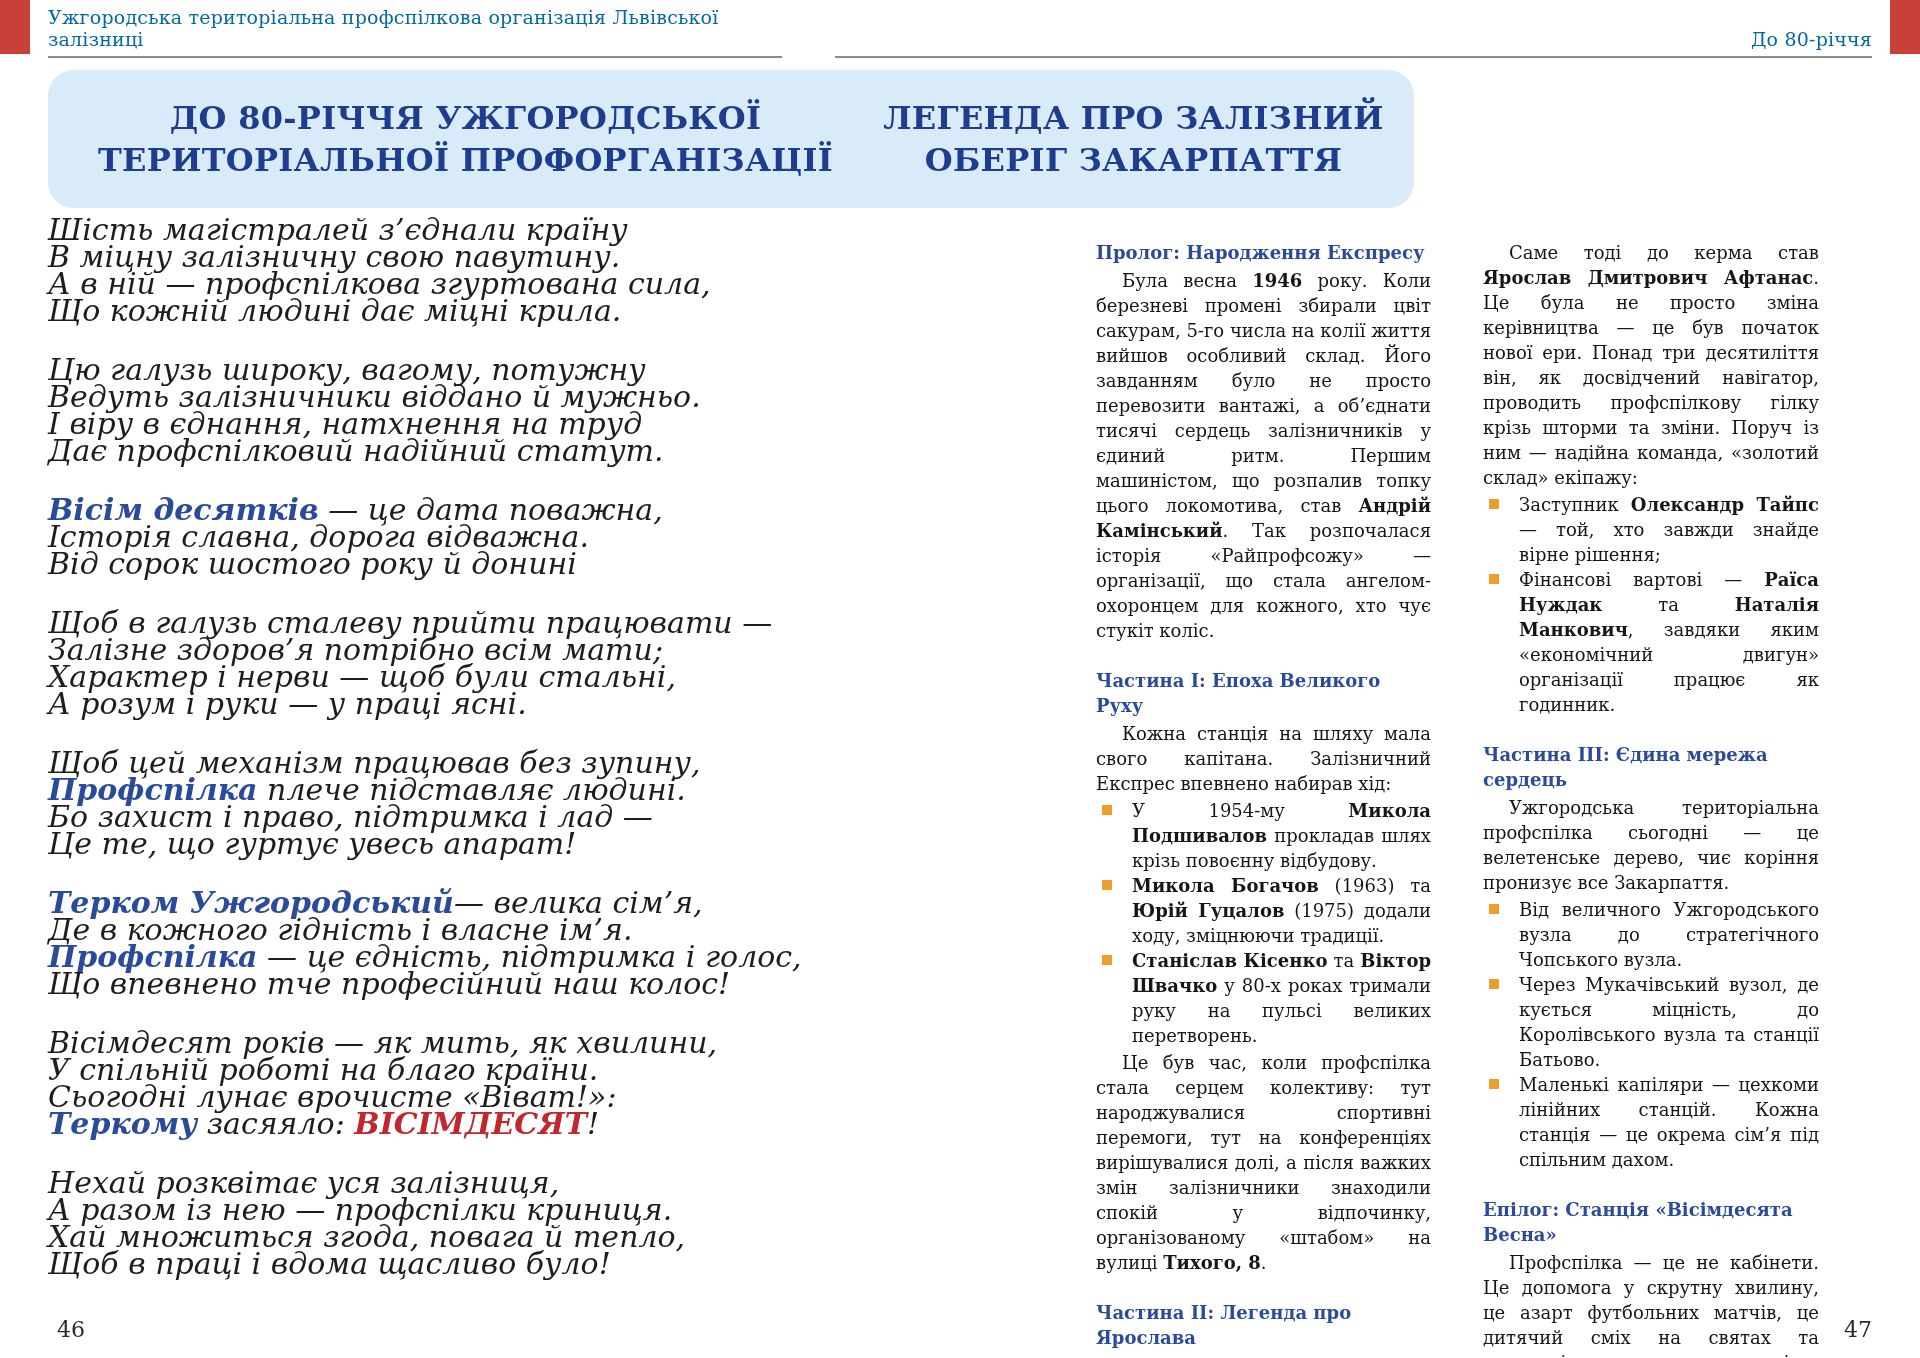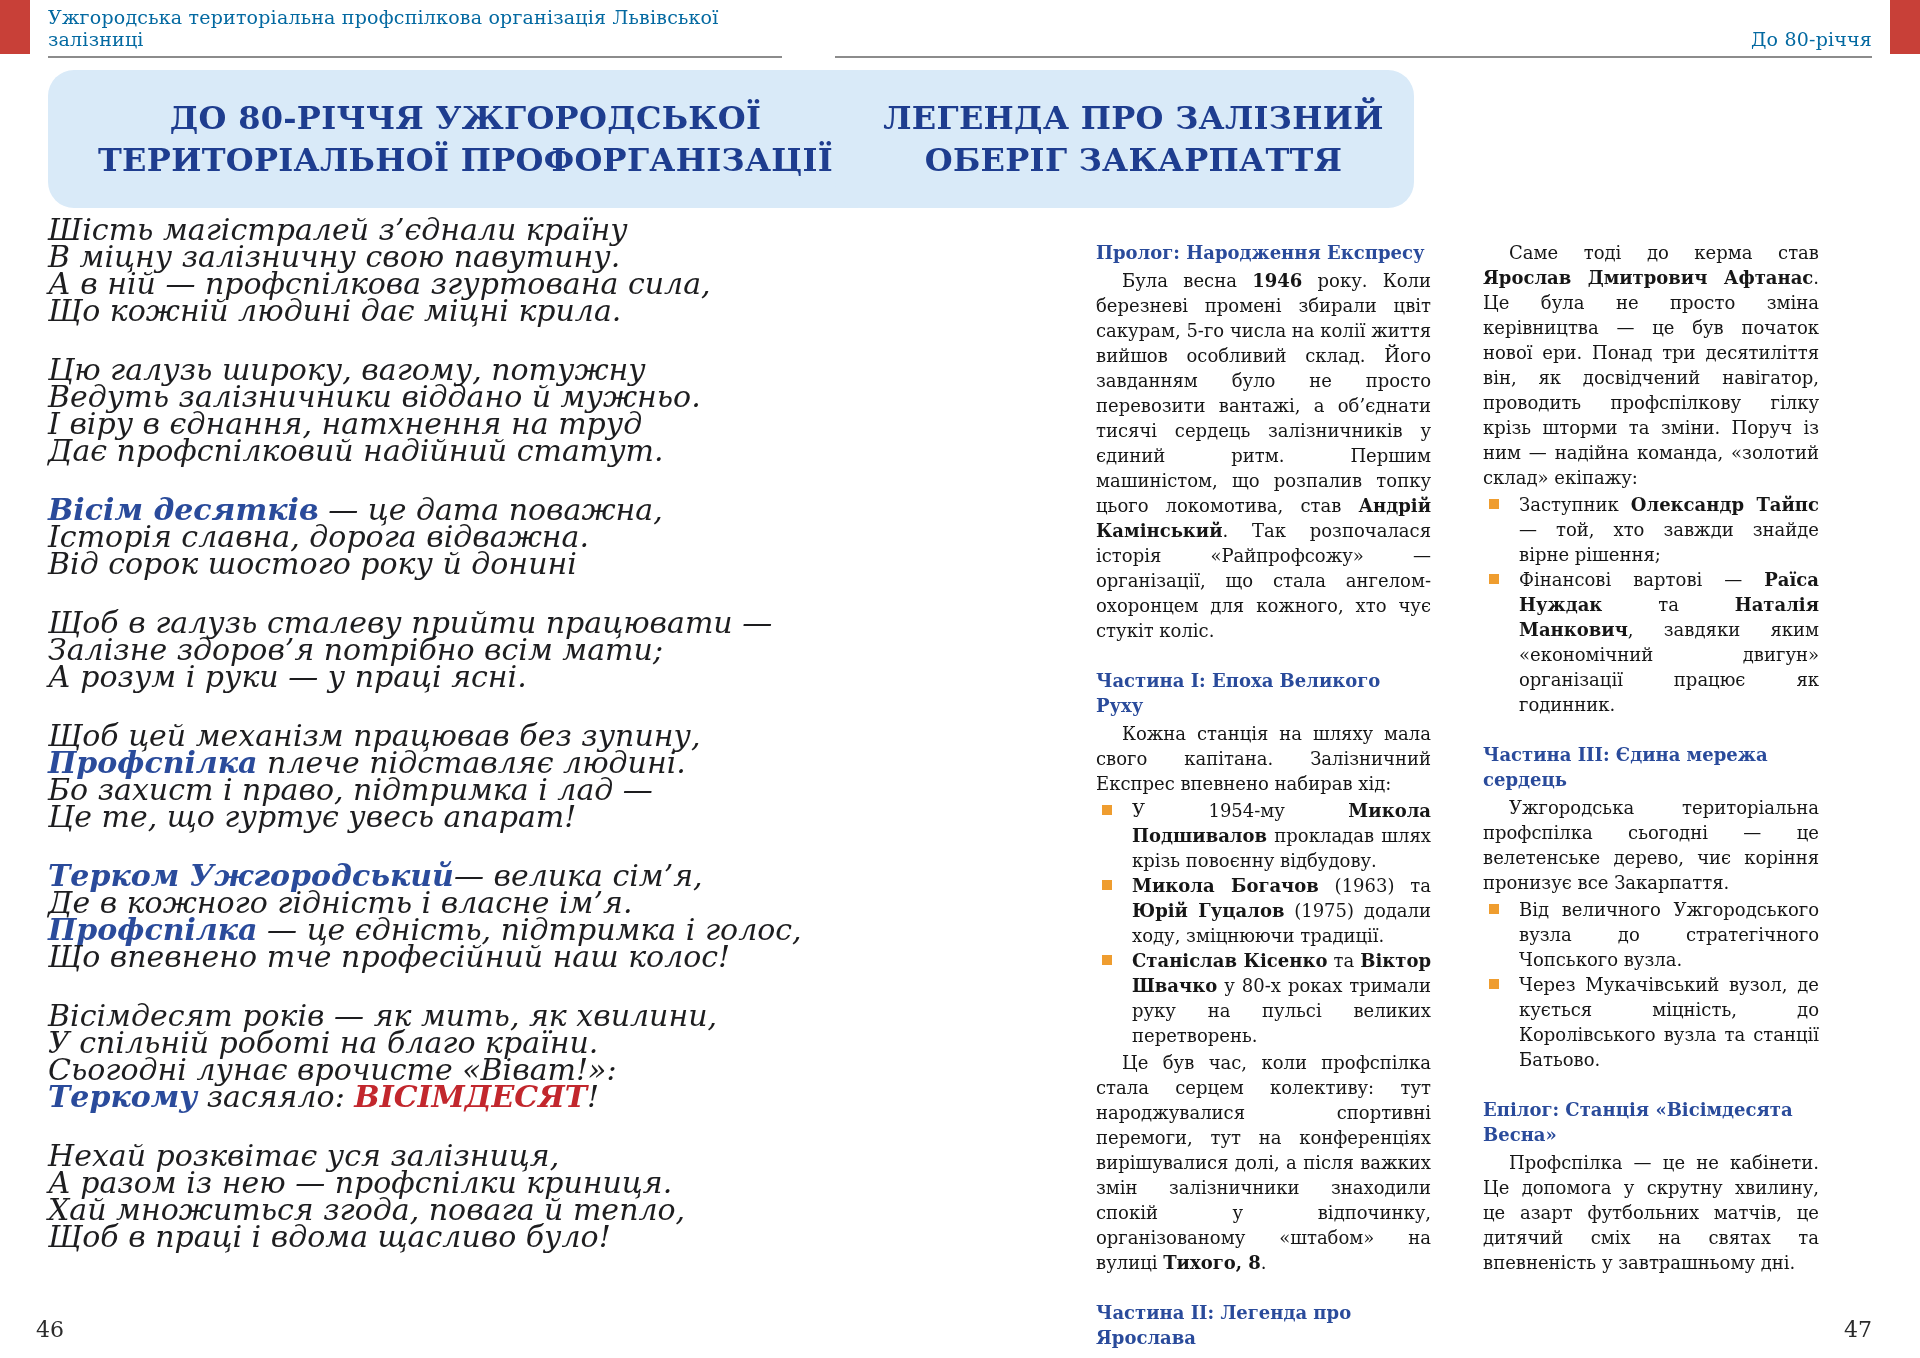--- a/index.html
+++ b/index.html
@@ -43,21 +43,21 @@
   .col2{left:1483px;width:336px;}
   .col-heading{font-weight:bold;color:var(--accent);margin:25px 0 3px 0;text-align:left;}
   .col-heading:first-child{margin-top:0;}
   .para{text-indent:26px;margin:0;}
   .bullet-list{margin:2px 0;}
   .bullet{position:relative;padding-left:36px;}
   .bullet-mark{position:absolute;left:6px;top:7px;width:10px;height:10px;
       background:var(--orange);}
 
   .page-num{position:absolute;bottom:16px;font-size:22px;color:#2b2b2b;}
-  .pn-left{left:36px;}
+  .pn-left{left:57px;}
   .pn-right{right:48px;text-align:left;}
 </style>
 </head>
 <body>
 
 <div class="tab tab-left"></div>
 <div class="tab tab-right"></div>
 
 <header class="rh rh-left">
   <span>Ужгородська територіальна профспілкова організація Львівської залізниці</span>
@@ -94,20 +94,21 @@
       <div class="poem-line"><span>Дає профспілковий надійний статут.</span></div>
     </div>
     <div class="stanza">
       <div class="poem-line"><span class="blue">Вісім десятків</span><span> — це дата поважна,</span></div>
       <div class="poem-line"><span>Історія славна, дорога відважна.</span></div>
       <div class="poem-line"><span>Від сорок шостого року й донині</span></div>
     </div>
     <div class="stanza">
       <div class="poem-line"><span>Щоб в галузь сталеву прийти працювати —</span></div>
       <div class="poem-line"><span>Залізне здоров’я потрібно всім мати;</span></div>
+      <div class="poem-line"><span>Характер і нерви — щоб були стальні,</span></div>
       <div class="poem-line"><span>А розум і руки — у праці ясні.</span></div>
     </div>
     <div class="stanza">
       <div class="poem-line"><span>Щоб цей механізм працював без зупину,</span></div>
       <div class="poem-line"><span class="blue">Профспілка</span><span> плече підставляє людині.</span></div>
       <div class="poem-line"><span>Бо захист і право, підтримка і лад —</span></div>
       <div class="poem-line"><span>Це те, що гуртує увесь апарат!</span></div>
     </div>
     <div class="stanza">
       <div class="poem-line"><span class="blue">Терком Ужгородський</span><span>— велика сім’я,</span></div>
@@ -147,19 +148,20 @@
     <div class="para"><span>Саме тоді до керма став </span><span class="b ">Ярослав Дмитрович Афтанас</span><span>. Це була не просто зміна керівництва — це був початок нової ери. Понад три десятиліття він, як досвідчений навігатор, проводить профспілкову гілку крізь шторми та зміни. Поруч із ним — надійна команда, «золотий склад» екіпажу:</span></div>
     <div class="bullet-list">
       <div class="bullet"><span class="bullet-mark"></span><span>Заступник </span><span class="b ">Олександр Тайпс</span><span> — той, хто завжди знайде вірне рішення;</span></div>
       <div class="bullet"><span class="bullet-mark"></span><span>Фінансові вартові — </span><span class="b ">Раїса Нуждак</span><span> та </span><span class="b ">Наталія Манкович</span><span>, завдяки яким «економічний двигун» організації працює як годинник.</span></div>
     </div>
     <div class="col-heading">Частина III: Єдина мережа сердець</div>
     <div class="para"><span>Ужгородська територіальна профспілка сьогодні — це велетенське дерево, чиє коріння пронизує все Закарпаття.</span></div>
     <div class="bullet-list">
       <div class="bullet"><span class="bullet-mark"></span><span>Від величного Ужгородського вузла до стратегічного Чопського вузла.</span></div>
       <div class="bullet"><span class="bullet-mark"></span><span>Через Мукачівський вузол, де кується міцність, до Королівського вузла та станції Батьово.</span></div>
+      <div class="bullet"><span class="bullet-mark"></span><span>Маленькі капіляри — цехкоми лінійних станцій. Кожна станція — це окрема сім’я під спільним дахом.</span></div>
     </div>
     <div class="col-heading">Епілог: Станція «Вісімдесята Весна»</div>
     <div class="para"><span>Профспілка — це не кабінети. Це допомога у скрутну хвилину, це азарт футбольних матчів, це дитячий сміх на святах та впевненість у завтрашньому дні.</span></div>
   </section>
 
 <div class="page-num pn-left">46</div>
 <div class="page-num pn-right">47</div>
 
 </body></html>

